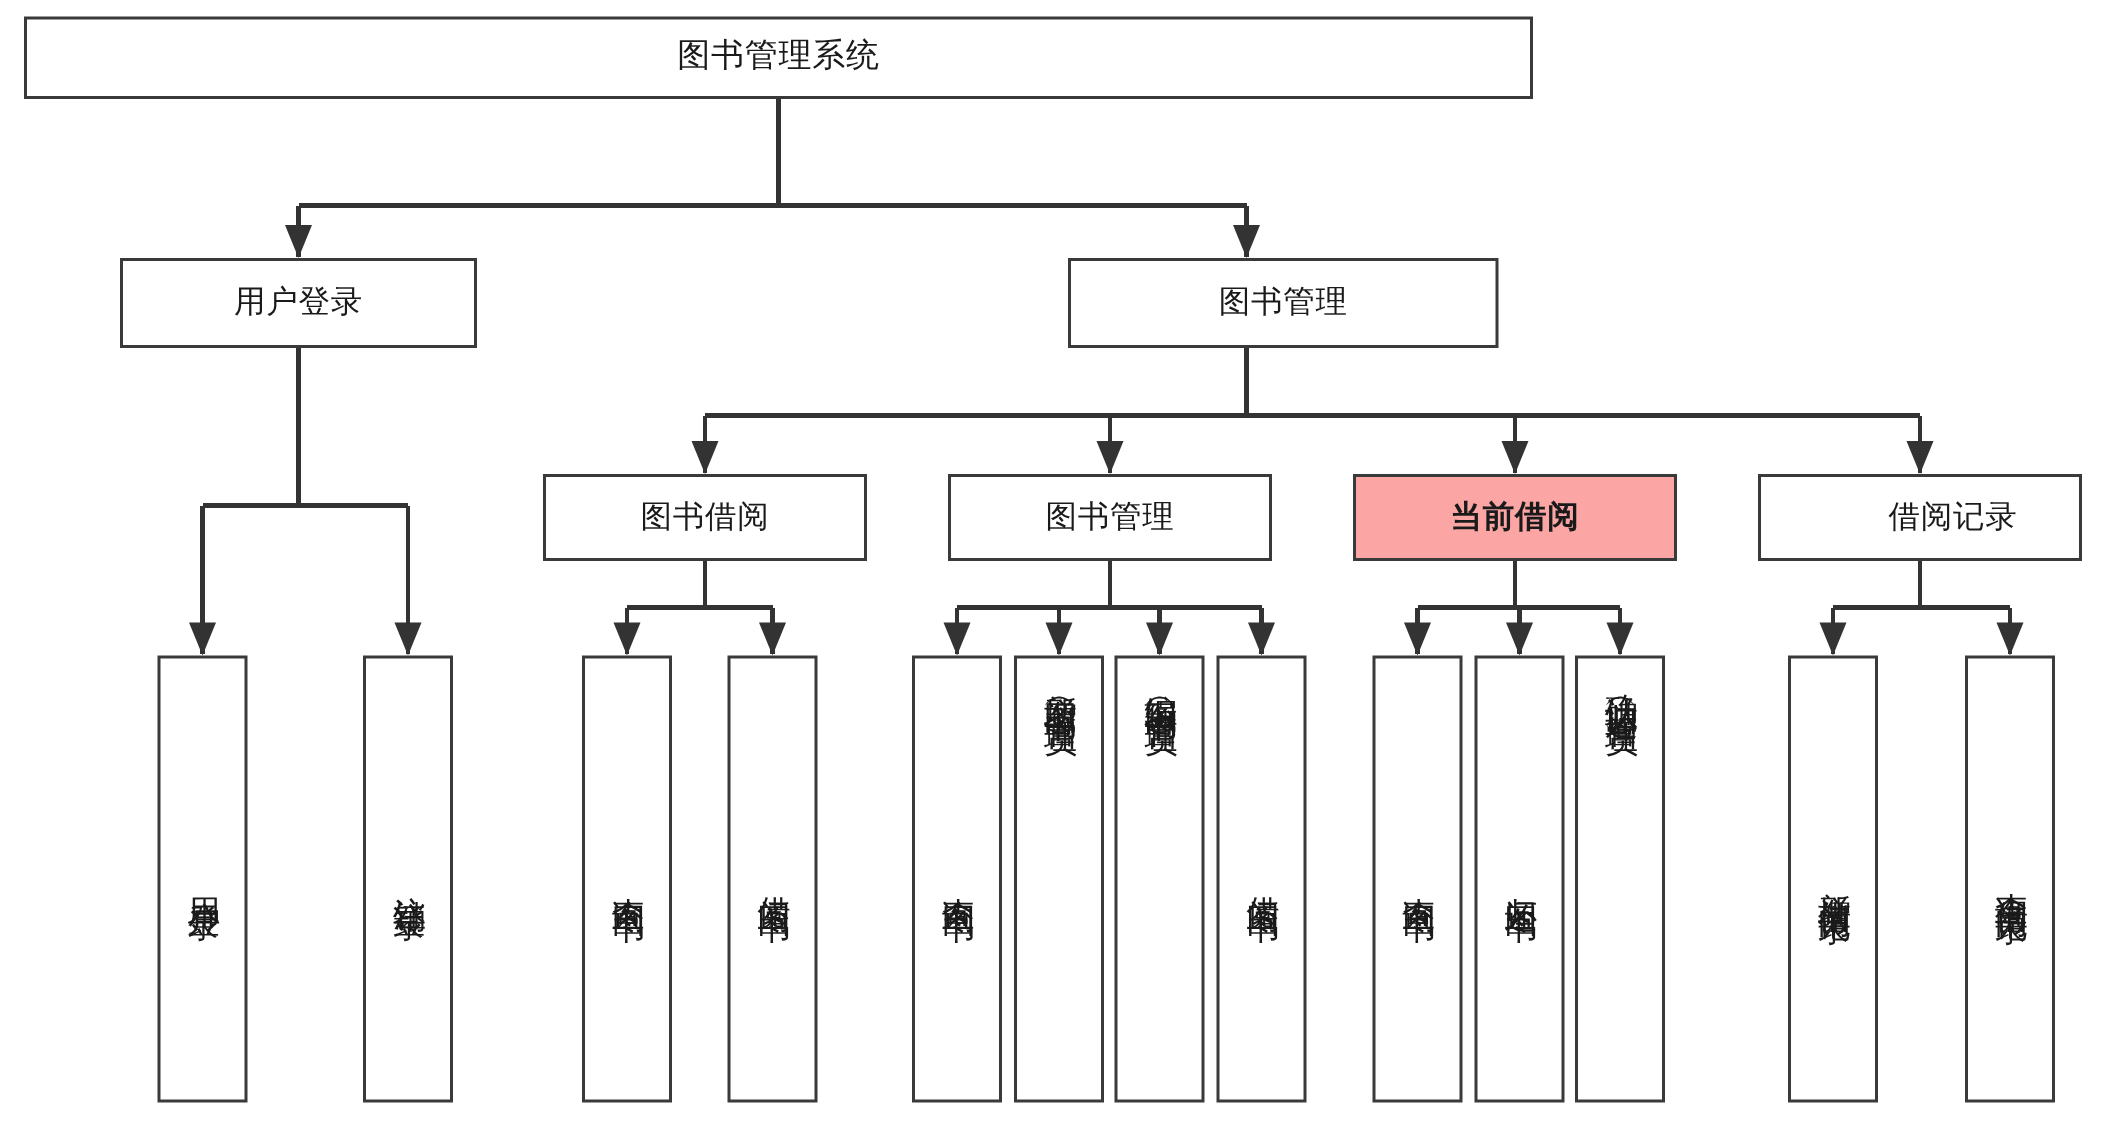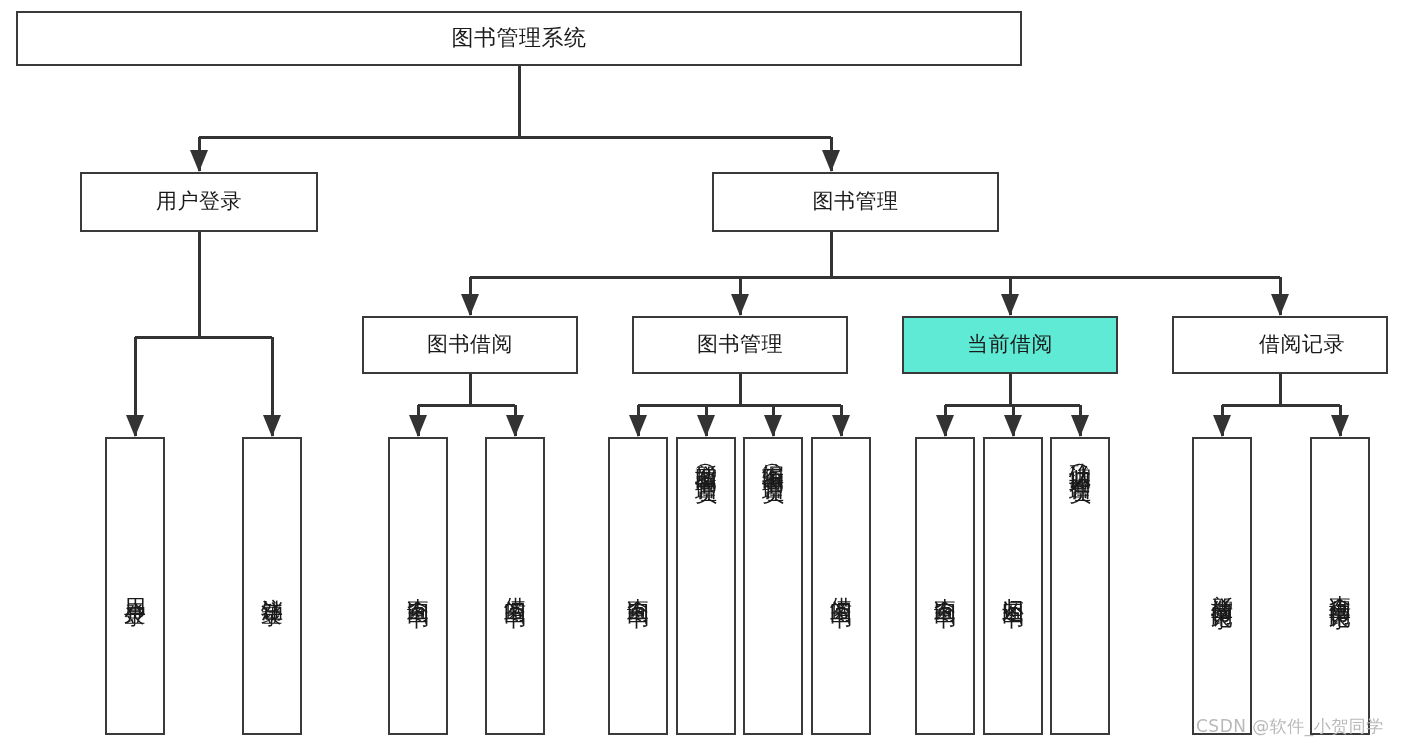--- a/index.html
+++ b/index.html
@@ -143,21 +143,21 @@
       </div>
       <div class="node-box node-h" style="left: 712px; top: 172px; width: 287px; height: 60px; border-color: rgb(58, 58, 58); background: rgb(255, 255, 255);">
         <span class="node-label" style="color: rgb(26, 26, 26);">图书管理</span>
       </div>
       <div class="node-box node-h" style="left: 362px; top: 316px; width: 216px; height: 58px; border-color: rgb(58, 58, 58); background: rgb(255, 255, 255);">
         <span class="node-label" style="color: rgb(26, 26, 26);">图书借阅</span>
       </div>
       <div class="node-box node-h" style="left: 632px; top: 316px; width: 216px; height: 58px; border-color: rgb(58, 58, 58); background: rgb(255, 255, 255);">
         <span class="node-label" style="color: rgb(26, 26, 26);">图书管理</span>
       </div>
-      <div class="node-box node-h" style="left: 902px; top: 316px; width: 216px; height: 58px; border-color: rgb(58, 58, 58); background: #5eead4;">
+      <div class="node-box node-h" style="left: 902px; top: 316px; width: 216px; height: 58px; border-color: rgb(58, 58, 58); background: #fca5a5; font-weight: bold;">
         <span class="node-label" style="color: rgb(26, 26, 26);">当前借阅</span>
       </div>
       <div class="node-box node-h" style="left: 1172px; top: 316px; width: 216px; height: 58px; border-color: rgb(58, 58, 58); background: rgb(255, 255, 255); padding-left: 44px;">
         <span class="node-label" style="color: rgb(26, 26, 26);">借阅记录</span>
       </div>
       <div class="node-box node-v" style="left: 105px; top: 437px; width: 60px; height: 298px; border-color: rgb(58, 58, 58); background: rgb(255, 255, 255);">
         <span class="node-label" style="color: rgb(26, 26, 26);">用户登录</span>
       </div>
       <div class="node-box node-v" style="left: 242px; top: 437px; width: 60px; height: 298px; border-color: rgb(58, 58, 58); background: rgb(255, 255, 255);">
         <span class="node-label" style="color: rgb(26, 26, 26);">注销登录</span>
@@ -189,14 +189,13 @@
       <div class="node-box node-v align-top" style="left: 1050px; top: 437px; width: 60px; height: 298px; border-color: rgb(58, 58, 58); background: rgb(255, 255, 255);">
         <span class="node-label" style="color: rgb(26, 26, 26);">确认归还（管理员）</span>
       </div>
       <div class="node-box node-v" style="left: 1192px; top: 437px; width: 60px; height: 298px; border-color: rgb(58, 58, 58); background: rgb(255, 255, 255);">
         <span class="node-label" style="color: rgb(26, 26, 26);">新增借阅记录</span>
       </div>
       <div class="node-box node-v" style="left: 1310px; top: 437px; width: 60px; height: 298px; border-color: rgb(58, 58, 58); background: rgb(255, 255, 255);">
         <span class="node-label" style="color: rgb(26, 26, 26);">查询借阅记录</span>
       </div>
     </div>
-  <div class="watermark" style="left: 1196px; top: 715px; color: rgb(185, 185, 185);">CSDN @软件_小贺同学</div>
 </div>
 
 </body></html>

